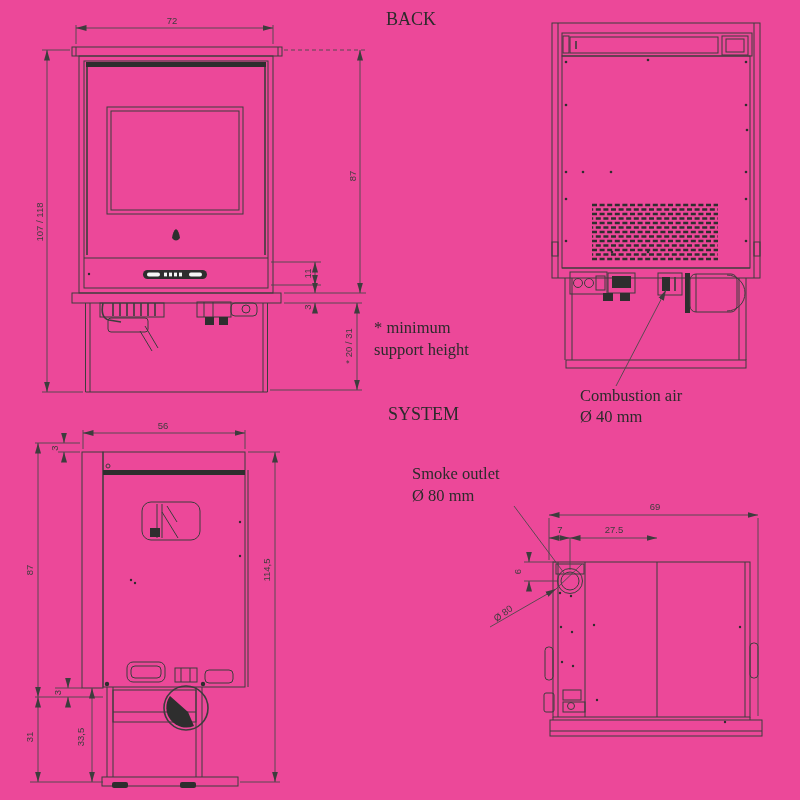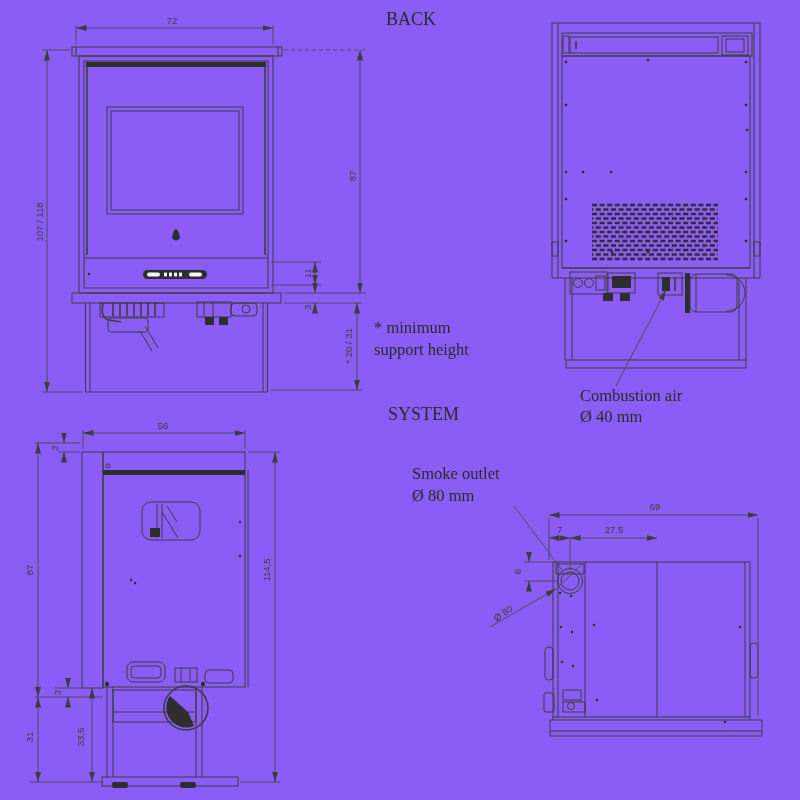--- a/index.html
+++ b/index.html
@@ -1,18 +1,18 @@
 <!DOCTYPE html>
 <html><head>
 <meta charset="utf-8">
 <style>
   html,body { margin:0; padding:0; background:#ffffff; }
   .page {
     width:800px; height:800px; position:relative;
-    background:#8b5cf6; overflow:hidden;
+    background:#ec4899; overflow:hidden;
     font-family:"Liberation Sans", sans-serif;
   }
   svg { display:block; }
   .ln   { stroke:#3d3d3d; stroke-width:1; fill:none; }
   .lnth { stroke:#3d3d3d; stroke-width:1.6; fill:none; }
   .dimln{ stroke:#4a4a4a; stroke-width:0.9; fill:none; }
   .dash { stroke:#4a4a4a; stroke-width:0.9; fill:none; stroke-dasharray:4 3; }
   .dark { fill:#2e2e2e; stroke:none; }
   .grille { stroke:#2f2f2f; stroke-width:2.6; fill:none; }
   .dim  { font-family:"Liberation Sans", sans-serif; font-size:9.5px; fill:#3d3d3d; }

